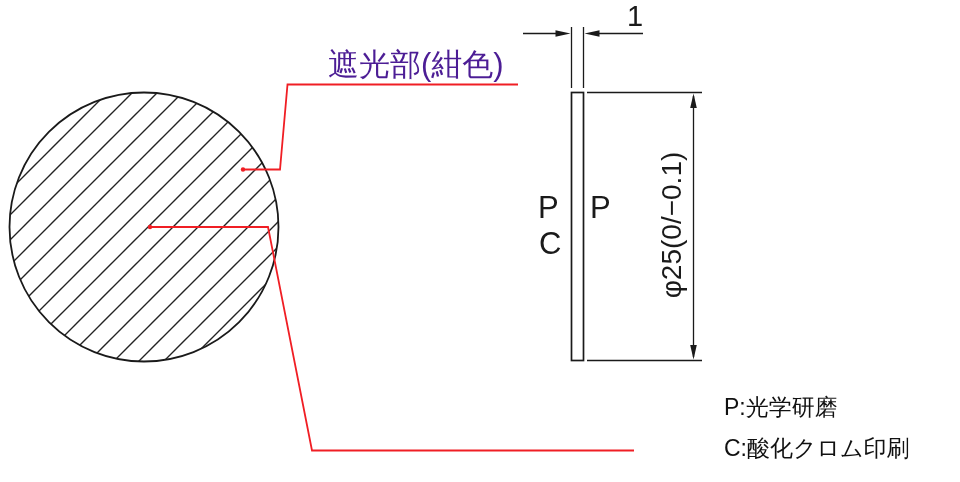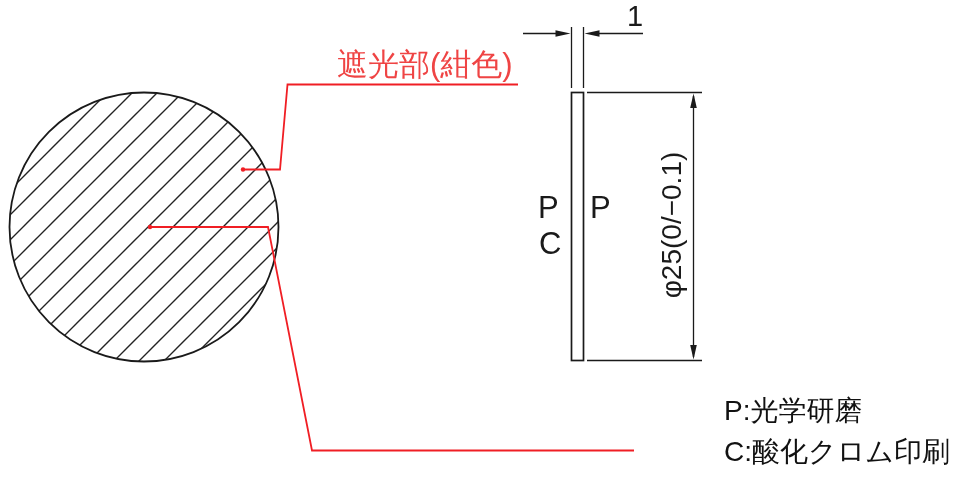--- a/index.html
+++ b/index.html
@@ -3,33 +3,33 @@
 <meta charset="utf-8">
 <style>
   html,body{margin:0;padding:0;background:#fff;}
   .stage{
     position:relative;width:960px;height:482px;background:#ffffff;overflow:hidden;
     font-family:"Liberation Sans","DejaVu Sans",sans-serif;
     -webkit-font-smoothing:antialiased;
   }
   .stage svg{position:absolute;left:0;top:0;}
   .txt{position:absolute;white-space:nowrap;color:#1a1a1a;}
-  .red{color:#ef4444;margin-left:9px;}
+  .red{color:#4c1d95;}
   .shading-label{left:328px;top:44px;font-size:31px;letter-spacing:0px;}
   .pinhole-label{left:352px;top:410px;font-size:31px;}
   .dim-thickness{left:620px;top:0px;width:30px;text-align:center;font-size:29px;}
   .dim-phi{
     position:absolute;left:562px;top:211px;width:220px;height:28px;line-height:28px;
     text-align:center;font-size:28px;transform:rotate(-90deg);color:#1a1a1a;white-space:nowrap;
   }
   .mark{font-size:31px;}
   .mark-p-left{left:538px;top:190px;}
   .mark-p-right{left:590px;top:190px;}
   .mark-c{left:539px;top:226px;}
-  .legend-line{font-size:28px;color:#111;text-align:center;}
+  .legend-line{font-size:23px;color:#111;text-align:center;}
   .legend-p{left:724px;top:392px;}
   .legend-c{left:724px;top:433px;}
 </style>
 </head>
 <body>
 
 <div class="stage">
 
   <svg width="960" height="482" viewBox="0 0 960 482">
     <defs>

